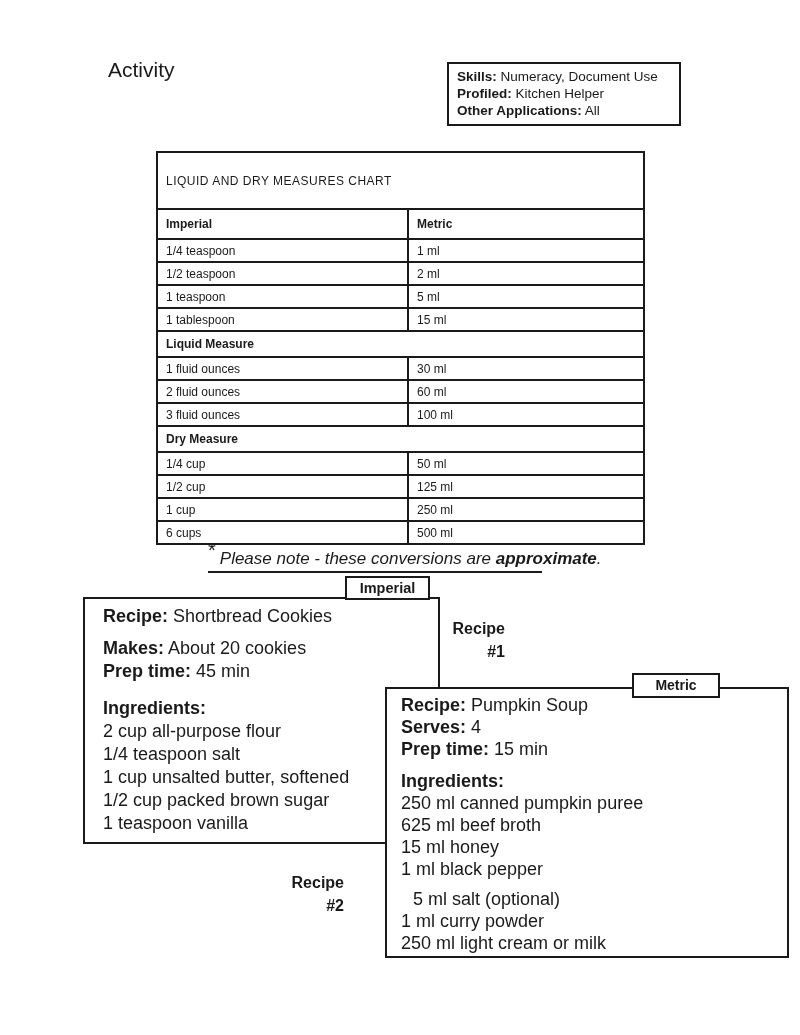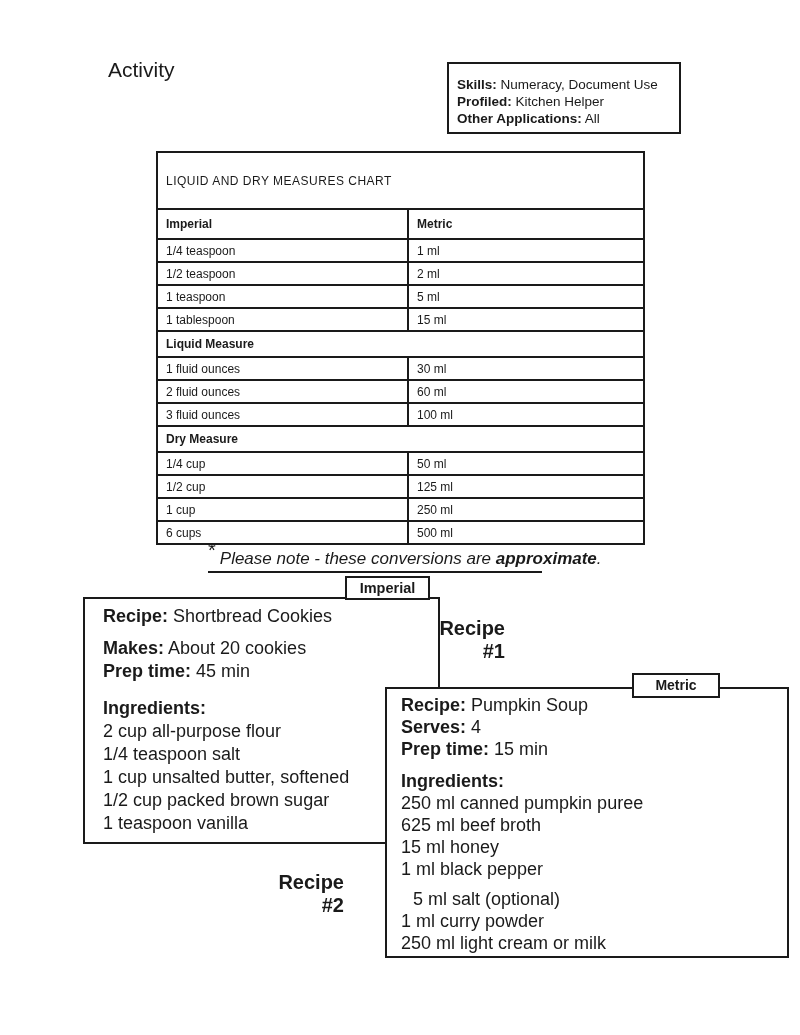--- a/index.html
+++ b/index.html
@@ -9,21 +9,21 @@
     overflow:hidden;
     border-radius:13px;
   }
   .abs{position:absolute;}
 
   
   .activity{left:108px;top:58px;font-size:21px;font-weight:400;}
   .doc-title{left:108px;top:92px;font-size:22px;font-weight:700;}
   .skills-box{
     left:447px;top:62px;width:234px;box-sizing:border-box;
-    border:2px solid #1a1a1a;padding:12px 8px 5px 8px;
+    border:2px solid #1a1a1a;padding:4px 8px 5px 8px;
     font-size:13.5px;line-height:17px;
   }
   .skills-box .lbl{font-weight:700;}
 
   
   table.measures{
     position:absolute;left:156px;top:151px;width:487px;
     border-collapse:collapse;table-layout:fixed;
   }
   table.measures td,table.measures th{
@@ -64,21 +64,21 @@
   .gap8{margin-top:8px;margin-left:12px;}
 
   .tab{
     background:#ffffff;border:2px solid #1a1a1a;box-sizing:border-box;
     text-align:center;font-weight:700;
   }
   .tab1{left:345px;top:576px;width:85px;height:24px;font-size:14.5px;line-height:20px;}
   .tab2{left:632px;top:673px;width:88px;height:25px;font-size:14px;line-height:21px;}
 
   .recipe-label{
-    width:92px;text-align:right;font-size:20px;font-weight:700;line-height:23px;
+    width:92px;text-align:right;font-size:16px;font-weight:700;line-height:23px;
     white-space:nowrap;
   }
   .label1{left:413px;top:617px;}
   .label2{left:252px;top:871px;}
 </style>
 </head>
 <body>
 
 <div id="page">
 

